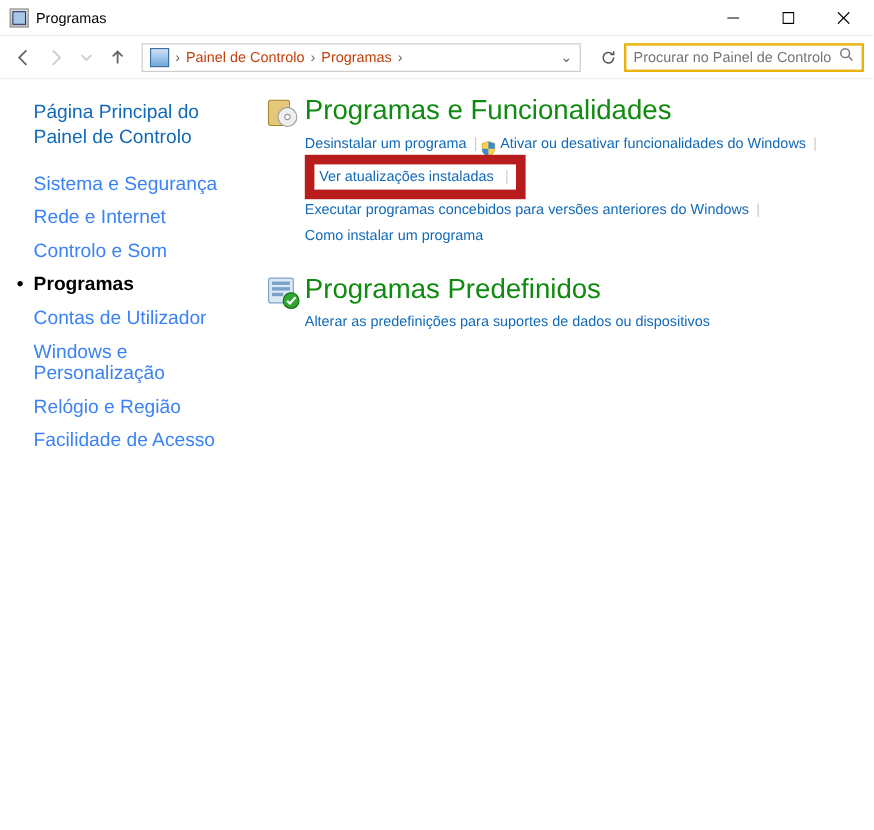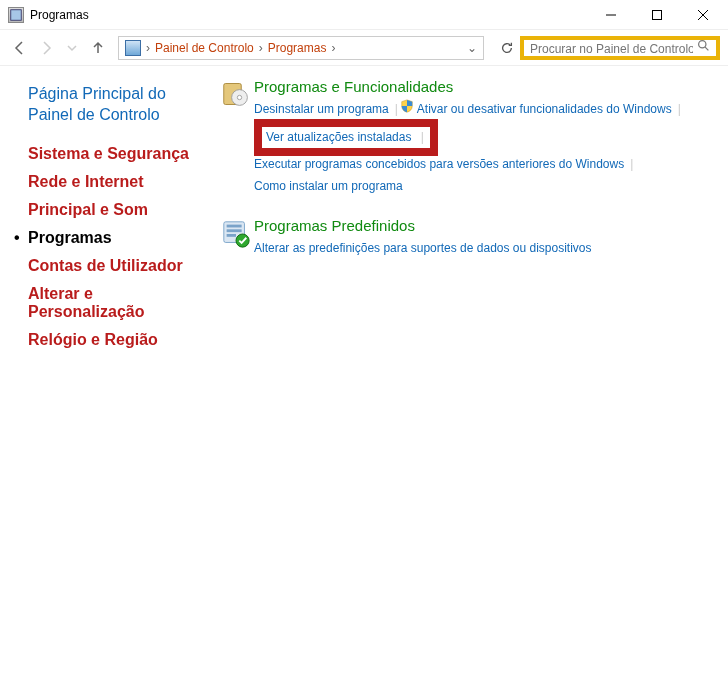--- a/index.html
+++ b/index.html
@@ -14,36 +14,36 @@
     .navbar { height:36px; display:flex; align-items:center; padding:0 8px; gap:2px; border-bottom:1px solid #eee;}
     .nav-arrow { width:24px; height:24px; display:flex; align-items:center; justify-content:center; color:#666; }
     .nav-arrow.disabled{color:#ccc;}
     .nav-arrow svg{stroke:currentColor;stroke-width:1.5;fill:none;}
     .addr { flex:1; display:flex; align-items:center; height:24px; border:1px solid #ccc; margin:0 6px; padding:0 2px; font-size:12px;}
     .addr .cp-icon { width:16px; height:16px; margin:0 4px; background:linear-gradient(#cfe3f5,#6fa8d8); border:1px solid #3b6ea5; }
     .addr .crumb { padding:16px 4px; color:#c2410c; }
     .addr .crumb-sep { color:#666; padding:0 1px; }
     .addr .end-controls{margin-left:auto;display:flex;align-items:center;gap:6px;padding-right:4px;color:#666;}
     .refresh-btn{width:22px;height:22px;display:flex;align-items:center;justify-content:center;margin-left:4px;}
-    .search { width:200px; height:24px; border:4px solid #eab308; display:flex; align-items:flex-end; padding:0 6px; }
+    .search { width:200px; height:24px; border:2px solid #eab308; display:flex; align-items:center; padding:0 6px; }
     .search input { border:none; outline:none; font-size:12px; flex:1; color:#777; }
     .search .search-icon{color:#777;margin-left:4px;}
     .content { display:flex; height:calc(692px - 66px); }
     .sidebar { width:210px; padding:18px 16px 0 28px; font-size:16px; }
     .sidebar .home { color:#1269b7; line-height:1.3; margin-bottom:14px; display:block;}
     .sidebar ul { list-style:none; }
-    .sidebar li { padding:5px 0; color:#b91c1c; position:relative;font-weight:bold;}
+    .sidebar li { padding:5px 0; color:#3b82f6; position:relative;}
     .sidebar li.active { font-weight:bold; color:#000; }
     .sidebar li.active::before{content:"•";position:absolute;left:-14px;color:#000;font-weight:bold;}
     .main { flex:1; padding:12px 16px 0 8px; font-size:12px;}
     .section { display:flex; margin-bottom:20px; }
     .section-icon { width:36px; flex:0 0 36px; display:flex; justify-content:center; padding-top:2px;}
     .section-body { flex:1; }
-    .section-title { color:#108a10; font-size:15px; font-weight:400; margin-bottom:4px; }
-    .links { display:flex; flex-wrap:wrap; align-items:flex-start; gap:0; line-height:1.8;}
+    .section-title { color:#108a10; font-size:23px; font-weight:400; margin-bottom:4px; }
+    .links { display:flex; flex-wrap:wrap; align-items:flex-end; gap:0; line-height:1.8;}
     .link { color:#1269b7; font-size:12px; white-space:nowrap; padding-right:6px;}
     .link-sep { color:#ccc; padding:0 2px 0 0; }
     .shield-icon { width:14px; height:14px; display:inline-flex; vertical-align:middle; margin-right:3px;}
     .highlight-box{border:8px solid #b91c1c;padding:0 4px;display:inline-block;margin-top:-2px;margin-bottom:-2px;}
     svg.ico-cd{width:28px;height:28px;}
     svg.ico-def{width:30px;height:30px;}
   </style>
 </head>
 <body>
 
@@ -123,25 +123,26 @@
     </span>
   </div>
 </div>
 
 <div class="content">
   <div class="sidebar">
     <a class="home">Página Principal do Painel de Controlo</a>
     <ul>
       <li>Sistema e Segurança</li>
       <li>Rede e Internet</li>
-      <li>Principal e Som</li>
+      <li>Controlo e Som</li>
       <li class="active">Programas</li>
       <li>Contas de Utilizador</li>
-      <li>Alterar e Personalização</li>
+      <li>Windows e Personalização</li>
       <li>Relógio e Região</li>
+      <li>Facilidade de Acesso</li>
     </ul>
   </div>
 
   <div class="main">
 
     <div class="section">
       <div class="section-icon">
         <svg class="ico-cd" viewBox="0 0 32 32">
             <rect x="2" y="4" width="20" height="24" rx="2" fill="#e4c77b" stroke="#a58433"></rect>
             <circle cx="20" cy="20" r="9" fill="#eee" stroke="#999"></circle>

